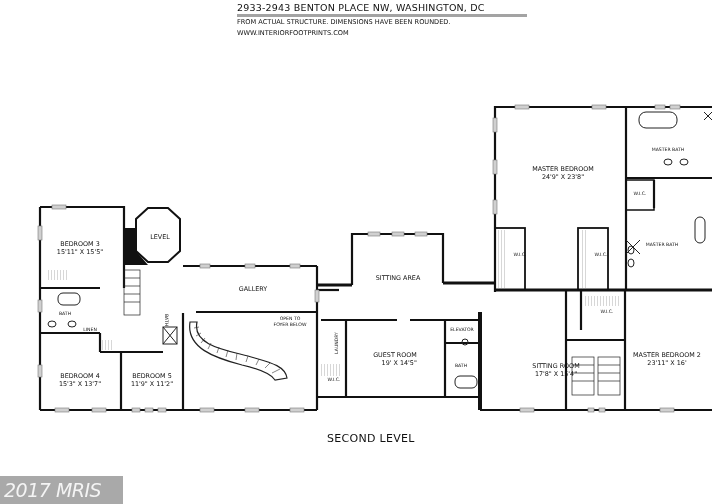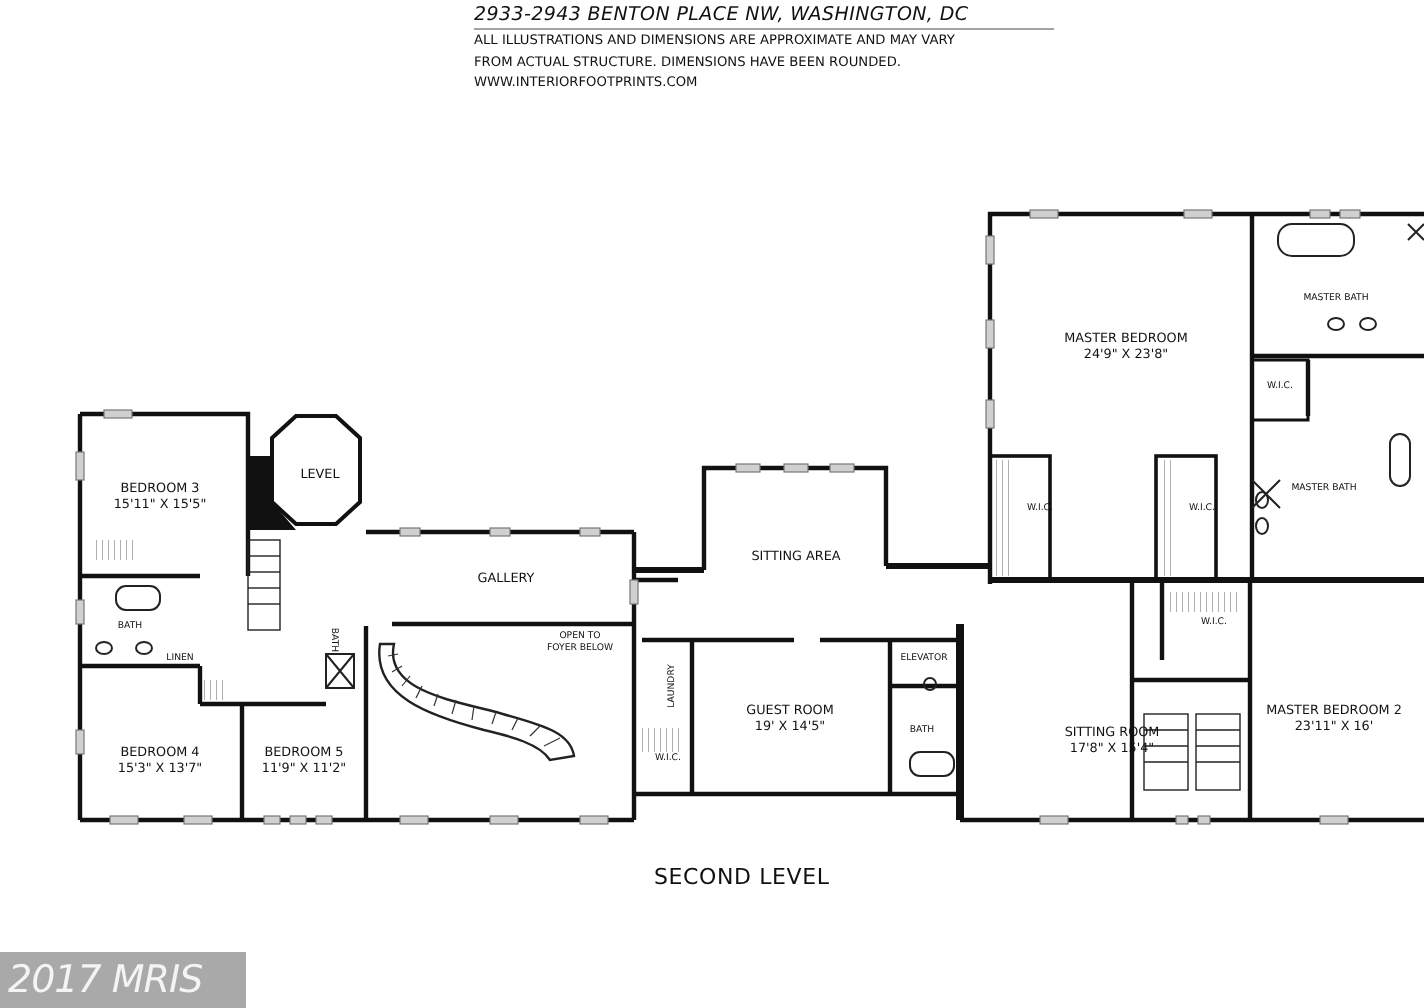--- a/index.html
+++ b/index.html
@@ -1,32 +1,31 @@
 <!DOCTYPE html>
 <html><head>
 <meta charset="utf-8">
 <style>
   html, body { margin:0; padding:0; background:#ffffff; }
   body { width:712px; height:504px; position:relative; overflow:hidden; font-family:"DejaVu Sans", sans-serif; color:#111; }
   .hdr { position:absolute; left:237px; top:2px; }
-  .hdr-title { font-size:9.5px; letter-spacing:0.2px; border-bottom:1px solid #a3a3a3; padding-bottom:1px; width:290px; white-space:nowrap;font-style:italic; }
+  .hdr-title { font-size:9.5px; letter-spacing:0.2px; border-bottom:3px solid #a3a3a3; padding-bottom:1px; width:290px; white-space:nowrap; }
   .hdr-line { font-size:6.6px; line-height:10.5px; white-space:nowrap; }
   .hdr-copy { margin-top:3px; }
   svg.plan { position:absolute; left:0; top:0; }
   .lbl { position:absolute; font-size:6.4px; text-align:center; line-height:8px; white-space:nowrap; transform:translate(-50%,-50%); }
   .lbl.sm { font-size:4.6px; line-height:6px; }
   .level { position:absolute; left:327px; top:432px; font-size:11px; letter-spacing:0.3px; }
   .wm { position:absolute; left:0; top:476px; width:123px; height:28px; background:#a9a9a9; color:#f4f4f4; font-size:19px; font-style:italic; line-height:28px; padding-left:4px; box-sizing:border-box; letter-spacing:-0.5px; }
 </style>
 </head>
 <body>
 
 <div class="hdr">
   <div class="hdr-title">2933-2943 BENTON PLACE NW, WASHINGTON, DC</div>
-  <div class="hdr-line">ALL ILLUSTRATIONS AND DIMENSIONS ARE APPROXIMATE AND MAY VARY</div>
   <div class="hdr-line">FROM ACTUAL STRUCTURE. DIMENSIONS HAVE BEEN ROUNDED.</div>
   <div class="hdr-line">WWW.INTERIORFOOTPRINTS.COM</div>
 </div>
 
 <svg class="plan" width="712" height="504" viewBox="0 0 712 504">
   <defs>
     <pattern id="hatch" width="3" height="6" patternUnits="userSpaceOnUse">
       <line x1="0" y1="0" x2="0" y2="6" stroke="#777" stroke-width="0.6"></line>
     </pattern>
   </defs>
@@ -191,21 +190,21 @@
 </div>
 <div class="lbl sm" style="left:166px;top:320px;transform:translate(-50%,-50%) rotate(90deg);">BATH</div>
 <div class="lbl" style="left:253px;top:289px;">GALLERY</div>
 <div class="lbl sm" style="left:290px;top:322px;">
   <div>OPEN TO</div>
   <div>FOYER BELOW</div>
 </div>
 <div class="lbl sm" style="left:337px;top:343px;transform:translate(-50%,-50%) rotate(-90deg);">LAUNDRY</div>
 <div class="lbl sm" style="left:334px;top:380px;">W.I.C.</div>
 <div class="lbl" style="left:398px;top:278px;">SITTING AREA</div>
-<div class="lbl" style="left:395px;top:359px;">
+<div class="lbl" style="left:395px;top:359px;text-align:right;">
   <div>GUEST ROOM</div>
   <div>19' X 14'5"</div>
 </div>
 <div class="lbl sm" style="left:462px;top:330px;">ELEVATOR</div>
 <div class="lbl sm" style="left:461px;top:366px;">BATH</div>
 <div class="lbl" style="left:563px;top:173px;">
   <div>MASTER BEDROOM</div>
   <div>24'9" X 23'8"</div>
 </div>
 <div class="lbl sm" style="left:668px;top:150px;">MASTER BATH</div>

